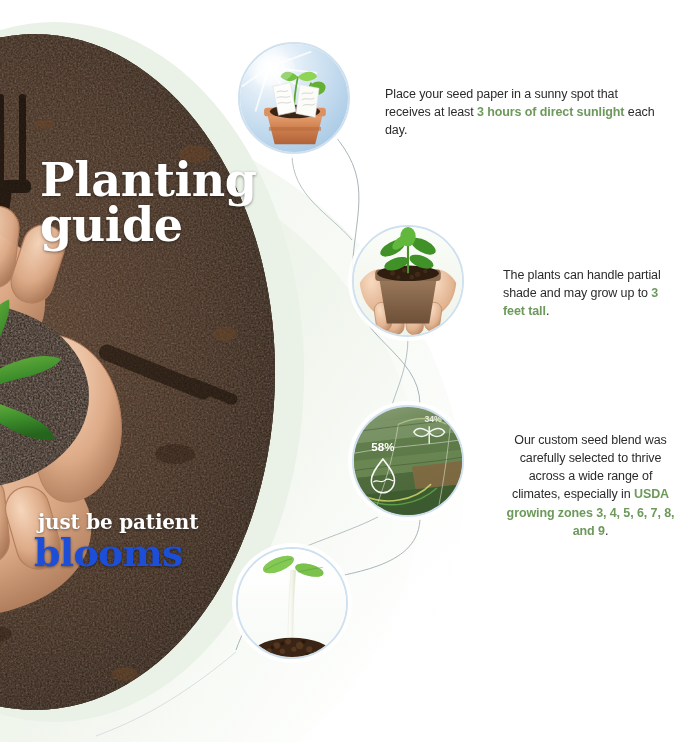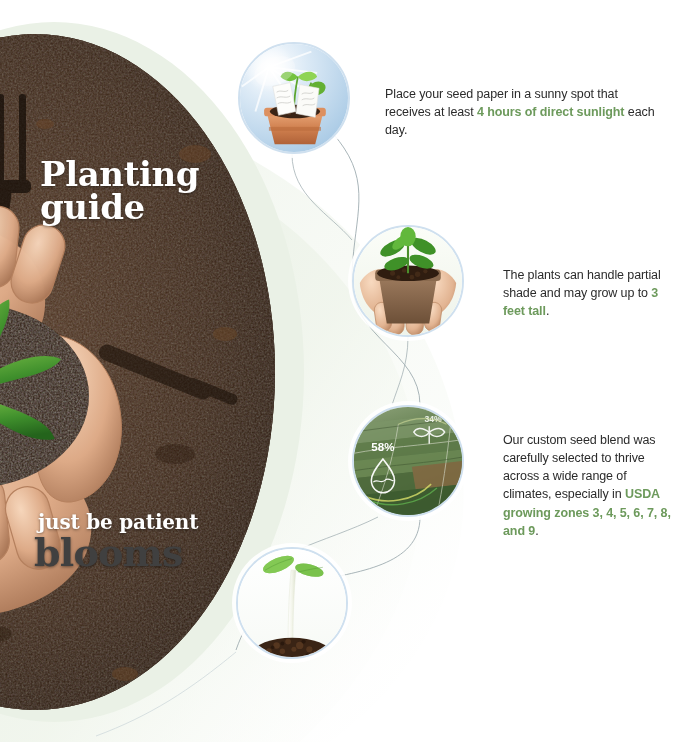--- a/index.html
+++ b/index.html
@@ -50,40 +50,40 @@
   .hero-photo svg { display:block; width:100%; height:100%; }
 
   
   .hero-title {
     position: absolute;
     left: 40px; top: 158px;
     width: 230px;
     color: #ffffff;
     font-family: "DejaVu Serif", "Liberation Serif", serif;
     font-weight: 700;
-    font-size: 34px;
+    font-size: 46px;
     line-height: 0.98;
     letter-spacing: -0.4px;
     text-shadow: 0 1px 3px rgba(0,0,0,.45);
   }
   .hero-kicker {
     position: absolute;
     left: 38px; top: 512px;
     color: #ffffff;
     font-family: "DejaVu Serif", "Liberation Serif", serif;
     font-weight: 700;
     font-size: 20px;
     line-height: 1;
     letter-spacing: -0.2px;
     text-shadow: 0 1px 3px rgba(0,0,0,.45);
   }
   .hero-blooms {
     position: absolute;
     left: 34px; top: 534px;
-    color: #404040;
+    color: #1d4ed8;
     font-family: "DejaVu Serif", "Liberation Serif", serif;
     font-weight: 700;
     font-size: 38px;
     line-height: 1.0;
     letter-spacing: -0.8px;
     text-shadow: 0 1px 3px rgba(0,0,0,.45);
   }
   .hero-coming {
     position: absolute;
     left: 34px; top: 566px;
@@ -121,21 +121,21 @@
     color: #2b2b2b;
     font-size: 12.5px;
     line-height: 1.46;
     font-family: "Liberation Sans", sans-serif;
     letter-spacing: -0.1px;
   }
   .step-text b { color: #6d9a5c; font-weight: 700; }
 
   #text-1 { left:385px; top:72px;  width:270px; }
   #text-2 { left:503px; top:253px; width:180px; }
-  #text-3 { left:503px; top:418px; width:175px; }
+  #text-3 { left:503px; top:418px; width:175px;text-align:center; }
   #text-4 { left:382px; top:604px; width:215px; }
 </style>
 </head>
 <body>
 
 <div id="stage">
 
   <svg class="sweep-layer" viewBox="0 0 679 742" preserveAspectRatio="none">
     <defs>
       <linearGradient id="sweepGrad" x1="0" y1="0" x2="1" y2="1">
@@ -348,21 +348,21 @@
           <path d="M 39 62 C 44 59 48 63 53 60"></path>
           <path d="M 64 52 C 68 49 72 53 76 50"></path>
           <path d="M 64 58 C 69 55 73 59 77 56"></path>
           <path d="M 65 64 C 70 61 74 65 78 62"></path>
         </g>
       </g>
 
       <ellipse cx="36" cy="28" rx="22" ry="14" fill="#ffffff" opacity=".28" transform="rotate(-22 36 28)"></ellipse>
     </svg>
   </div>
-  <p class="step-text" id="text-1">Place your seed paper in a sunny spot that receives at least <b>4 hours of direct sunlight</b> each day.</p>
+  <p class="step-text" id="text-1">Place your seed paper in a sunny spot that receives at least <b>3 hours of direct sunlight</b> each day.</p>
 
   <div class="step-circle" id="circle-2">
     <svg viewBox="0 0 112 112">
       <defs>
         <linearGradient id="bg2" x1="0" y1="0" x2="0" y2="1">
           <stop offset="0%" stop-color="#fbfdf8"></stop>
           <stop offset="100%" stop-color="#eef3ea"></stop>
         </linearGradient>
         <linearGradient id="pot2" x1="0" y1="0" x2="0" y2="1">
           <stop offset="0%" stop-color="#9c7a5d"></stop>

